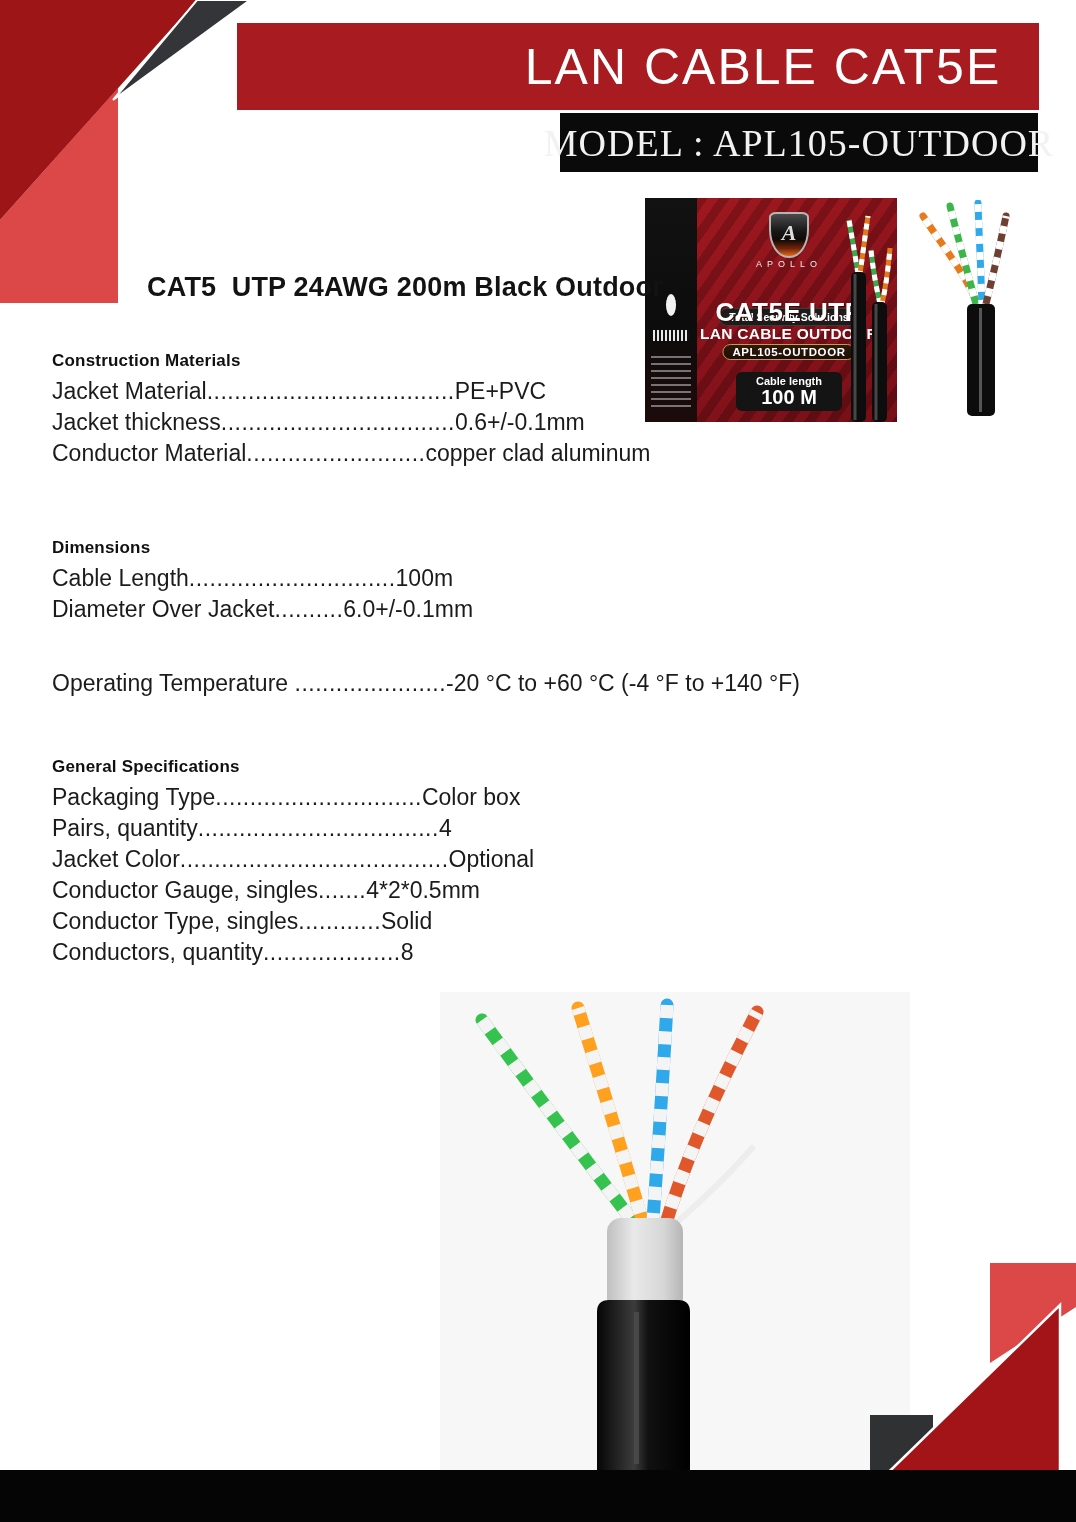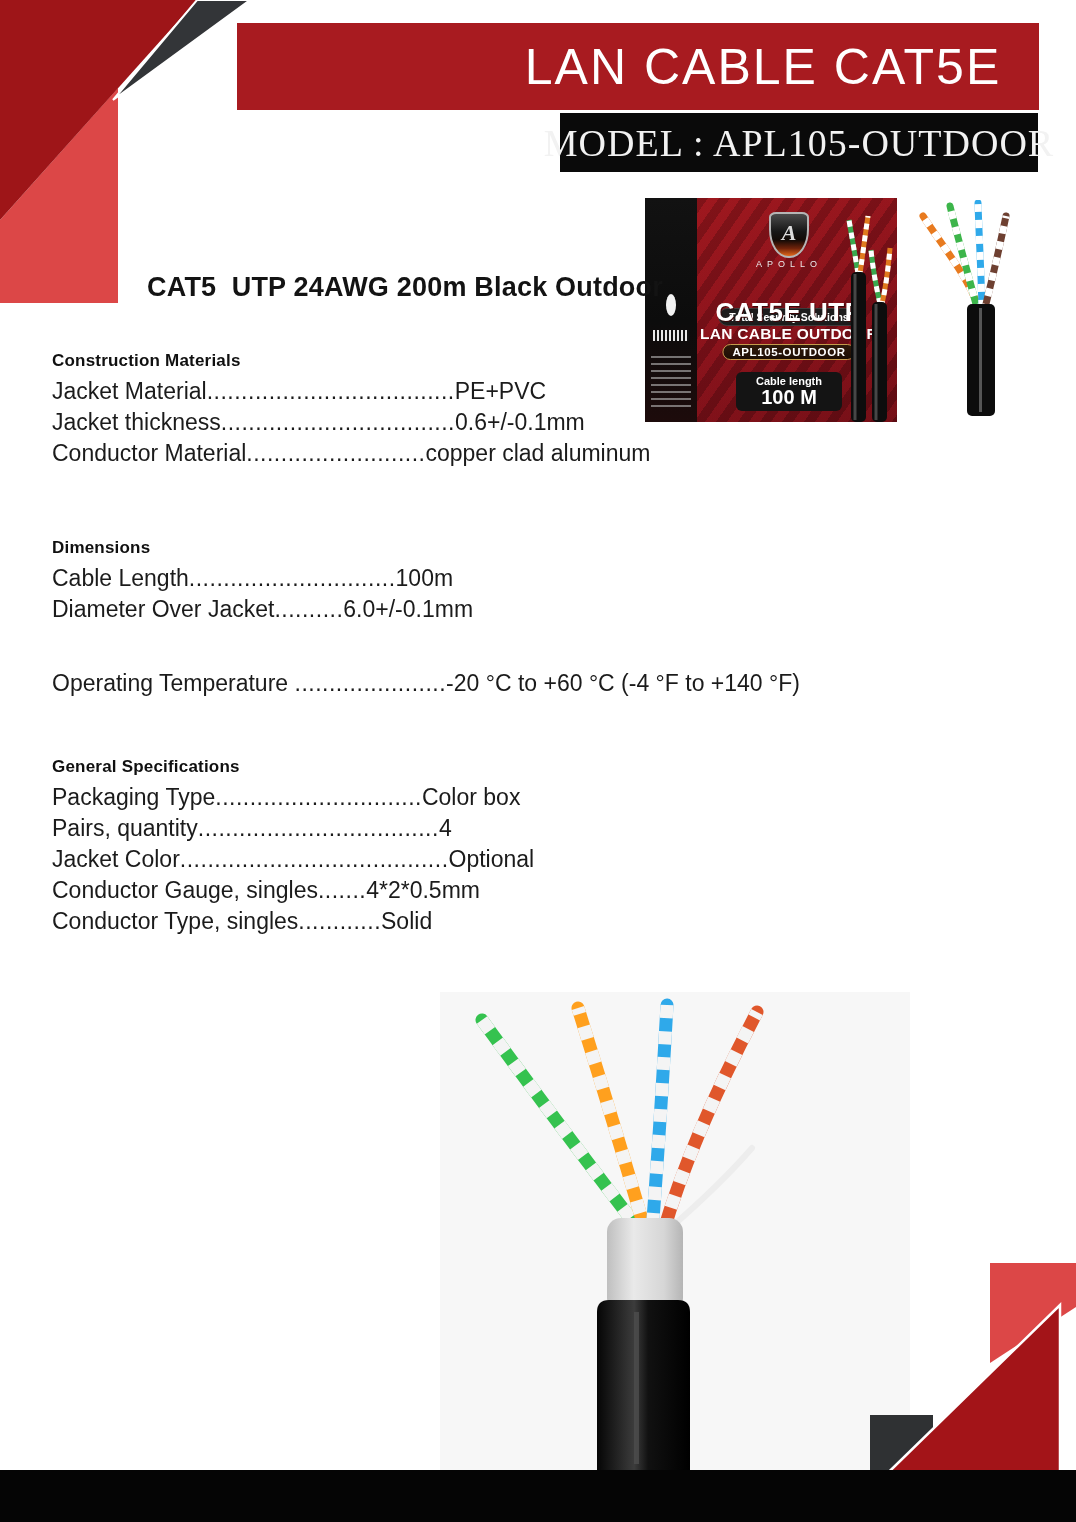--- a/index.html
+++ b/index.html
@@ -207,20 +207,21 @@
   <div class="spec-line"><span>Operating Temperature </span><span class="leader">......................</span><span>-20 °C to +60 °C (-4 °F to +140 °F)</span></div>
 </div>
 
 <div class="abs spec-section" style="top:752px">
   <h2>General Specifications</h2>
   <div class="spec-line"><span>Packaging Type</span><span class="leader">..............................</span><span>Color box</span></div>
   <div class="spec-line"><span>Pairs, quantity</span><span class="leader">...................................</span><span>4</span></div>
   <div class="spec-line"><span>Jacket Color</span><span class="leader">.......................................</span><span>Optional</span></div>
   <div class="spec-line"><span>Conductor Gauge, singles</span><span class="leader">.......</span><span>4*2*0.5mm</span></div>
   <div class="spec-line"><span>Conductor Type, singles</span><span class="leader">............</span><span>Solid</span></div>
+  <div class="spec-line"><span>Conductors, quantity</span><span class="leader">....................</span><span>8</span></div>
 </div>
 
 <div class="abs photo-bottom-bg"></div>
 <svg class="abs" style="left:420px;top:990px" width="480" height="480" viewBox="0 0 480 480">
   <defs>
     <linearGradient id="grayTube" x1="0" y1="0" x2="1" y2="0">
       <stop offset="0" stop-color="#bfbfbf"></stop>
         <stop offset="0.35" stop-color="#e9e9e9"></stop>
       <stop offset="0.75" stop-color="#d6d6d6"></stop>
         <stop offset="1" stop-color="#b5b5b5"></stop>

